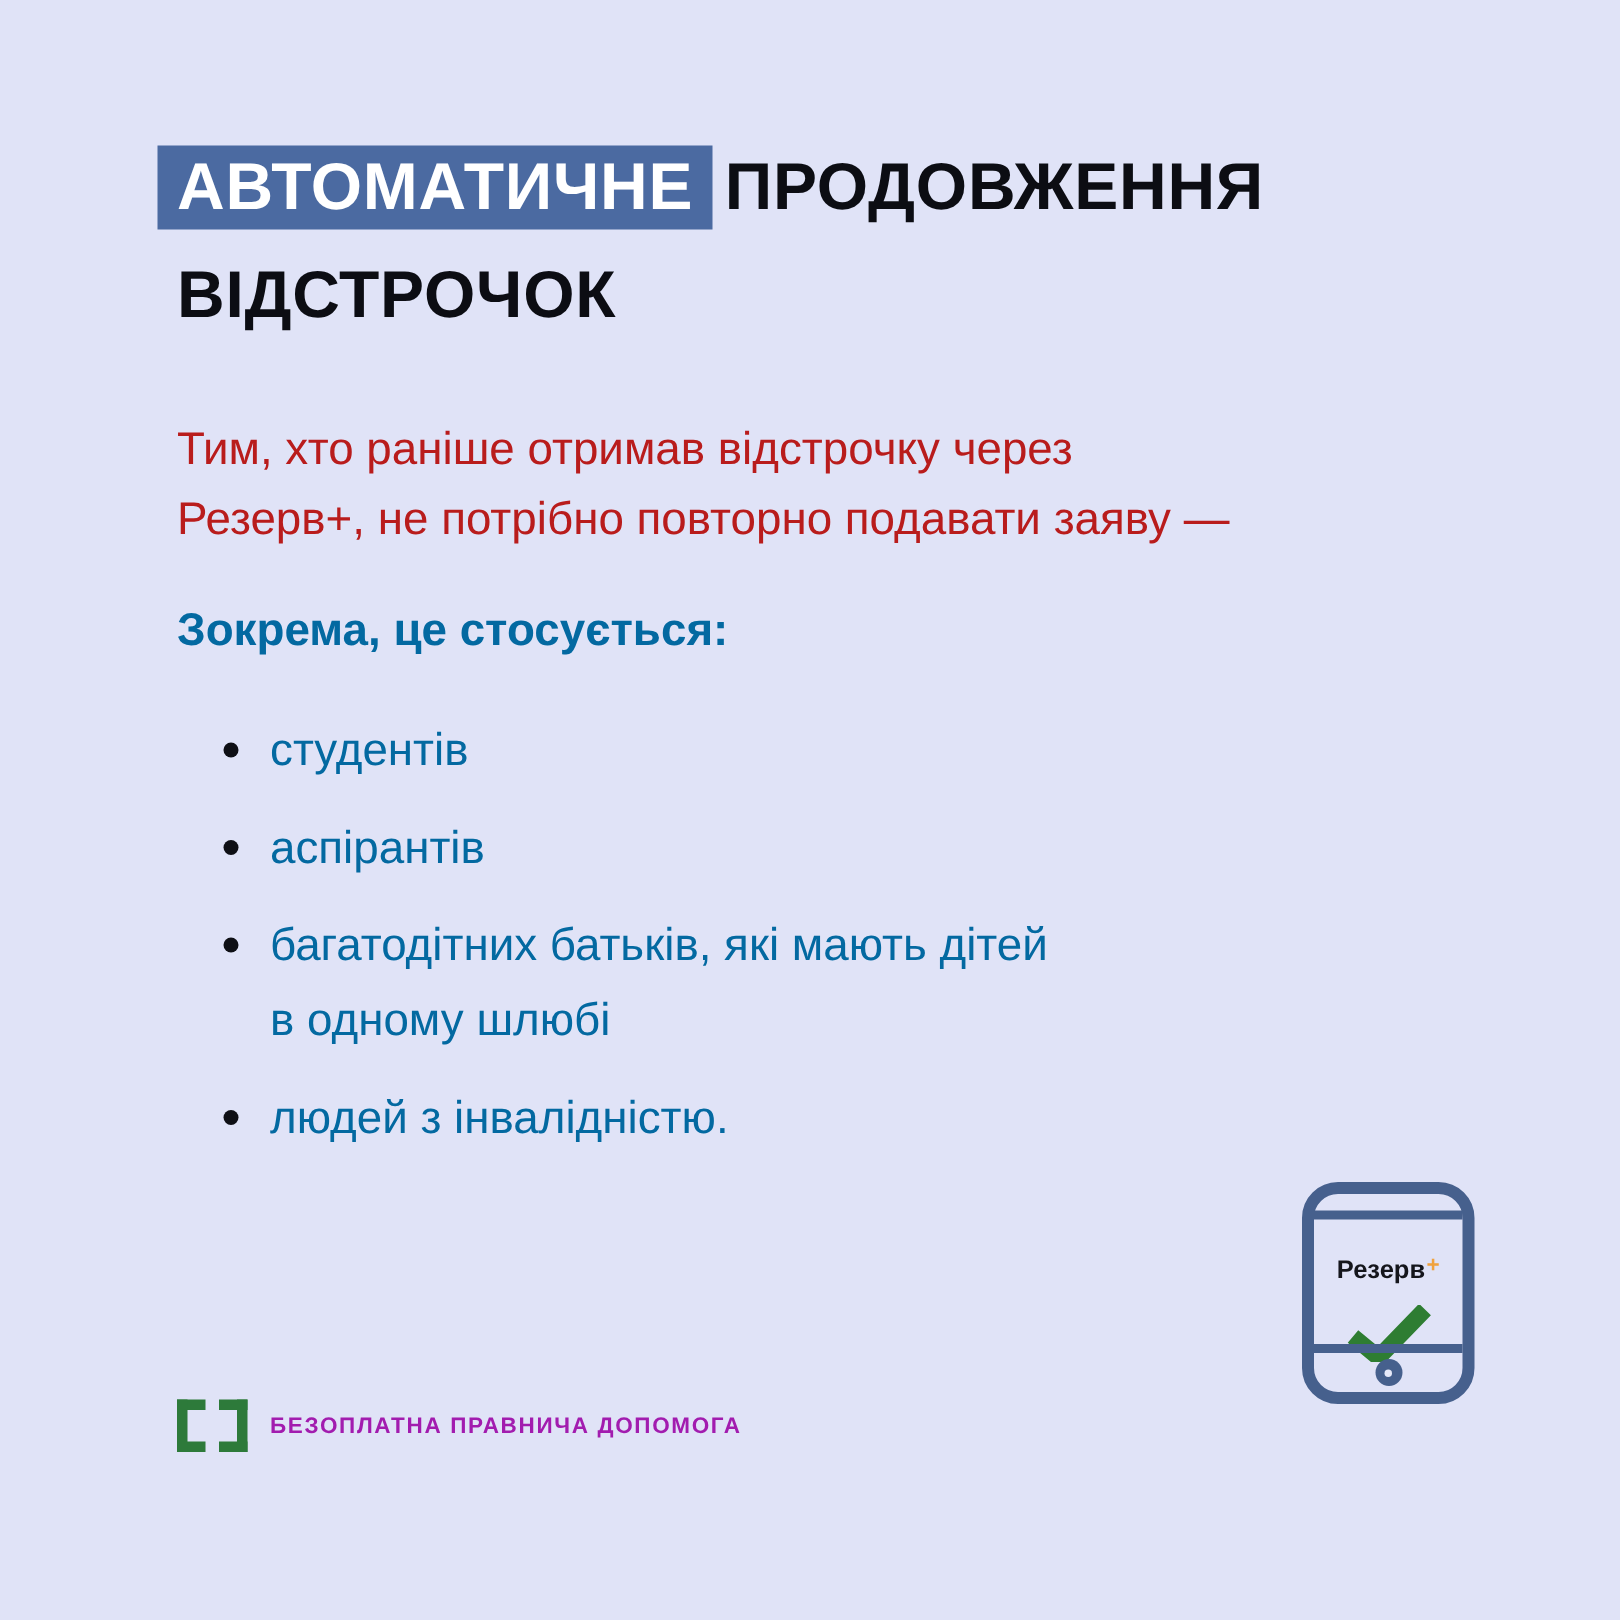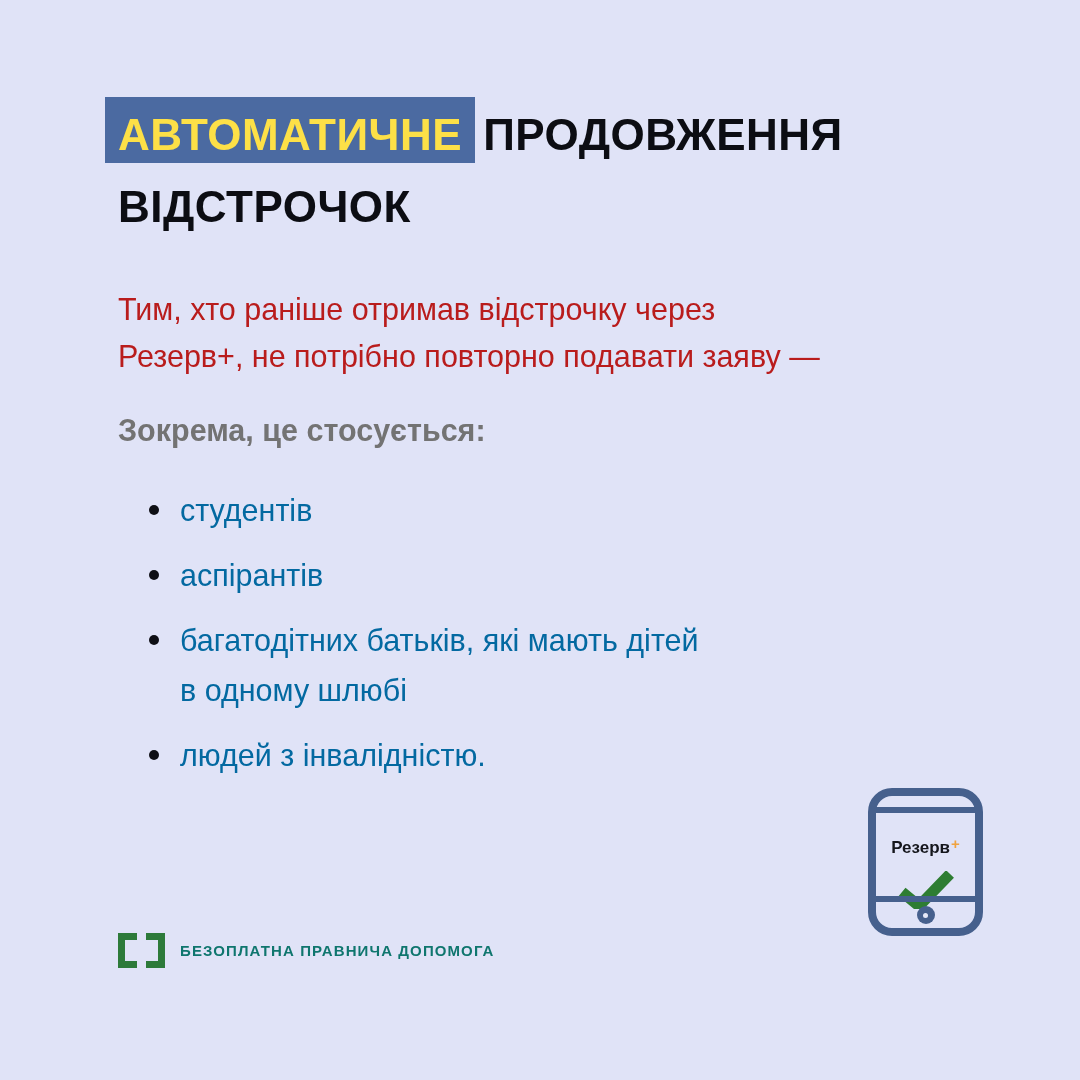--- a/index.html
+++ b/index.html
@@ -13,34 +13,34 @@
   }
 
   .content { position: absolute; left: 118px; top: 97px; right: 90px; }
 
   
   .title { font-weight: 800; color: #0c0d13; }
   .title-line { white-space: nowrap; font-size: 44px; line-height: 44px; letter-spacing: 0.5px; }
   .hl {
     display: inline-block;
     background: #4b6aa1;
-    color: #fde047;
-    padding: 16px 13px 6px 13px;
+    color: #ffffff;
+    padding: 6px 13px 6px 13px;
     margin-left: -13px;
   }
   .title-rest { margin-left: 8px; }
   .title-line2 { margin-top: 22px; }
 
   
   .para { margin-top: 57px; font-size: 30.5px; line-height: 47px; color: #b91c1c; }
   .para-line { white-space: nowrap; }
   .b { font-weight: 400; }
 
   
-  .subheading { margin-top: 33px; font-size: 30.5px; font-weight: 700; color: #737373; }
+  .subheading { margin-top: 33px; font-size: 30.5px; font-weight: 700; color: #0369a1; }
 
   
   .bullets { margin-top: 37px; }
   .bullet {
     position: relative;
     padding-left: 62px;
     font-size: 30.5px;
     line-height: 50px;
     margin-top: 15px;
     white-space: pre-line;
@@ -63,21 +63,21 @@
     align-items: center;
   }
   .bracket { box-sizing: border-box; width: 19px; height: 35px; border: 7px solid #2d7a3a; }
   .bracket-left  { border-right: none; }
   .bracket-right { border-left: none; margin-left: 9px; }
   .logo-text {
     margin-left: 15px;
     font-size: 15px;
     font-weight: 700;
     letter-spacing: 1.1px;
-    color: #0f766e;
+    color: #a21caf;
     white-space: nowrap;
   }
 
   
   .phone {
     position: absolute;
     left: 868px; top: 788px;
     width: 115px; height: 148px;
     box-sizing: border-box;
     border: 8px solid #46608d;

